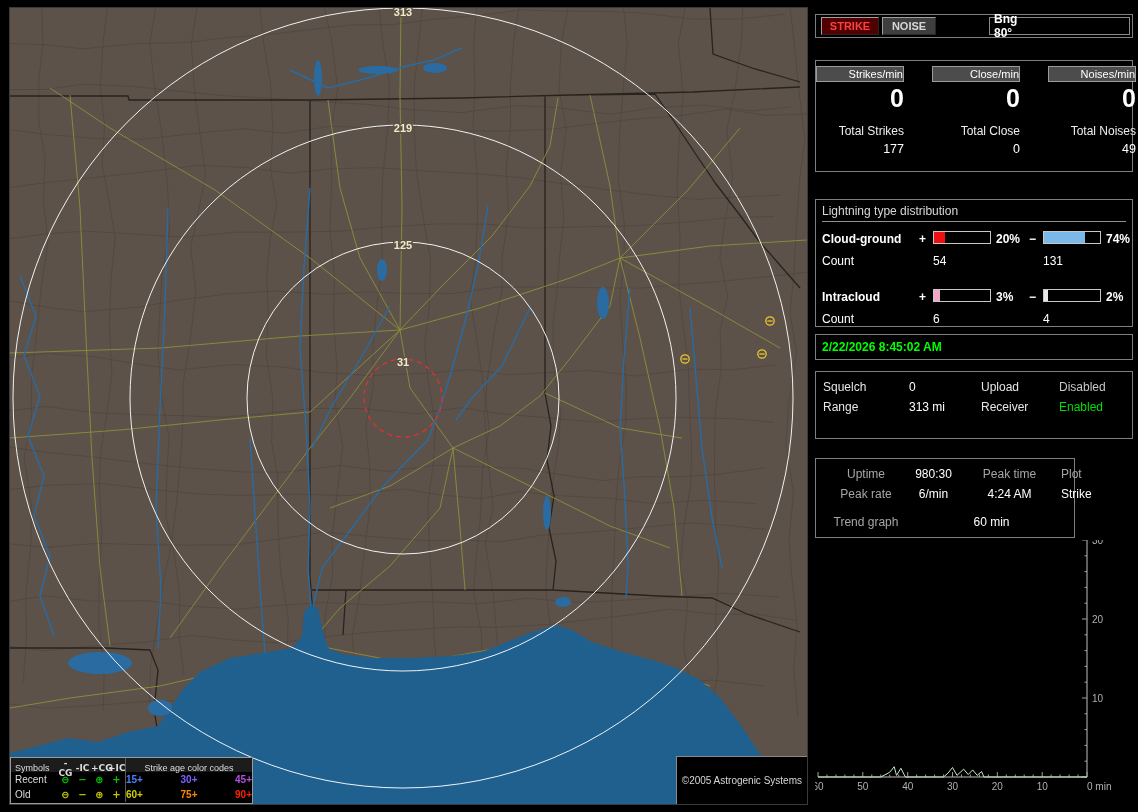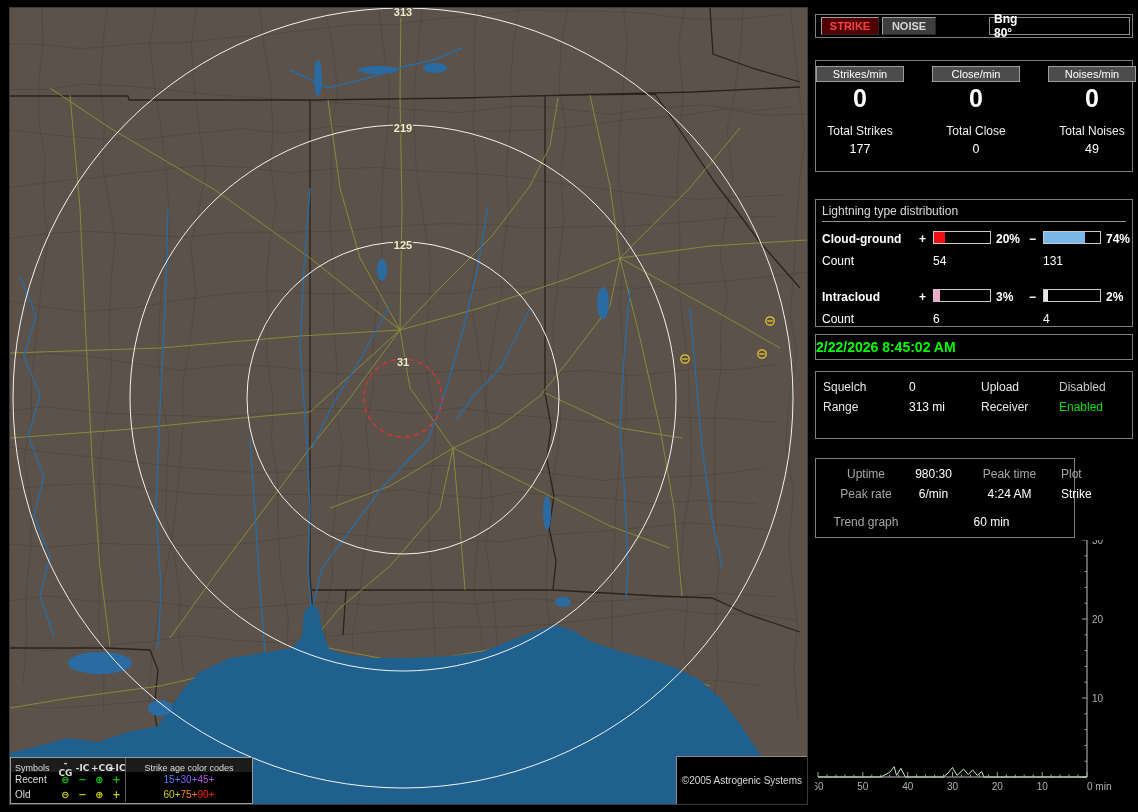--- a/index.html
+++ b/index.html
@@ -23,62 +23,62 @@
   #noise-layer circle{fill:none;stroke:#e8c82e;stroke-width:1.3;}
   #noise-layer line{stroke:#e8c82e;stroke-width:1.3;}
 
   
   .legend{position:absolute;left:0;bottom:0;width:243px;height:47px;background:#000;border:1px solid #9a9a9a;
           box-sizing:border-box;font-size:10px;color:#ddd;}
   .lg-row{display:grid;grid-template-columns:46px 17px 17px 17px 17px 1fr;align-items:center;height:15px;}
   .lg-head{height:14px;background:#1c1c1c;font-size:9px;}
   .lg-c1{padding-left:4px;}
   .lg-sym{text-align:center;font-family:"DejaVu Sans",sans-serif;font-weight:bold;}
-  .lg-ages{border-left:1px solid #5a5a5a;display:flex;justify-content:center;align-items:center;height:100%;font-weight:normal;}
+  .lg-ages{border-left:1px solid #5a5a5a;display:flex;justify-content:space-between;align-items:center;height:100%;font-weight:bold;}
   .lg-head .lg-ages{font-weight:normal;justify-content:center;}
   .copyright{position:absolute;right:0;bottom:0;background:#000;border:1px solid #8a8a8a;border-right:none;border-bottom:none;
              font-size:10px;color:#d6d6d6;padding:18px 5px;}
 
   
   .box{position:absolute;background:#000;border:1px solid #7e7e7e;box-sizing:border-box;}
   .toolbar{left:815px;top:14px;width:318px;height:24px;display:flex;align-items:center;padding:0 2px;}
   .btn{height:18px;font-size:11px;font-weight:bold;margin-left:3px;padding:0 6px;cursor:pointer;
        border-style:solid;border-width:1px;border-color:#9e9e9e #262626 #262626 #9e9e9e;
        font-family:"Liberation Sans",sans-serif;}
   .btn.strike{background:#500000;color:#ff4040;width:58px;}
   .btn.noise{background:#3e3e3e;color:#d6d6d6;width:54px;}
   .bng{margin-left:auto;width:141px;height:18px;border:1px solid #8a8a8a;background:#000;display:flex;
        align-items:center;justify-content:space-between;padding:0 4px;box-sizing:border-box;
        font-size:12px;font-weight:bold;}
   .bng .dist{color:#00ff00;}
 
   .rates{left:815px;top:60px;width:318px;height:112px;padding-top:5px;}
-  .rates-grid{display:grid;grid-template-columns:1fr 1fr 1fr;text-align:center;gap:28px;}
+  .rates-grid{display:grid;grid-template-columns:1fr 1fr 1fr;text-align:right;gap:28px;}
   .chip{width:88px;height:16px;line-height:15px;margin:0 auto;background:#4c4c4c;border:1px solid #9c9c9c;
         box-sizing:border-box;font-size:11px;color:#fff;cursor:pointer;}
   .bigval{font-size:25px;font-weight:bold;margin-top:3px;line-height:26px;}
   .tlabel{margin-top:13px;font-size:12px;color:#eee;}
   .tvalue{margin-top:4px;font-size:12.5px;}
 
   .dist{left:815px;top:199px;width:318px;height:128px;padding:4px 6px;}
   .dist-title{font-size:12px;color:#d8d8d8;border-bottom:1px solid #909090;padding-bottom:3px;}
   .drow{display:grid;grid-template-columns:97px 14px 60px 36px 14px 60px 1fr;align-items:center;height:18px;}
   .drow.r1{margin-top:8px;}
   .drow.cnt-row{margin-top:4px;}
   .drow.r2{margin-top:18px;}
   .dlabel{font-weight:bold;font-size:12px;}
   .dlabel2{font-size:12px;}
   .sign{font-weight:bold;font-size:12px;text-align:left;}
   .barwrap{display:inline-block;width:56px;height:11px;border:1px solid #c8c8c8;background:#000;overflow:hidden;}
   .barfill{display:block;height:100%;}
   .pct{font-weight:bold;font-size:12px;padding-left:3px;}
   .cnt{font-size:12px;}
 
-  .timebox{left:815px;top:334px;width:318px;height:26px;line-height:24px;
-           color:#00ff00;font-size:14px;font-weight:bold;}
+  .timebox{left:815px;top:334px;width:318px;height:26px;line-height:24px;padding-left:6px;
+           color:#00ff00;font-size:12px;font-weight:bold;}
 
   .settings{left:815px;top:371px;width:318px;height:68px;padding:5px 0 0 7px;font-size:12px;}
   .set-row{display:grid;grid-template-columns:86px 72px 78px 1fr;height:20px;align-items:center;}
   .set-l{color:#e6e6e6;}
   .set-v{color:#fff;}
 
   .status{left:815px;top:458px;width:260px;height:80px;padding:5px 0 0 7px;font-size:12px;text-align:center;}
   .st-row{display:grid;grid-template-columns:86px 49px 103px 1fr;height:20px;align-items:center;}
   .st-trend{display:grid;grid-template-columns:86px 1fr;height:20px;align-items:center;margin-top:8px;}
   .gray{color:#a6a6a6;}

